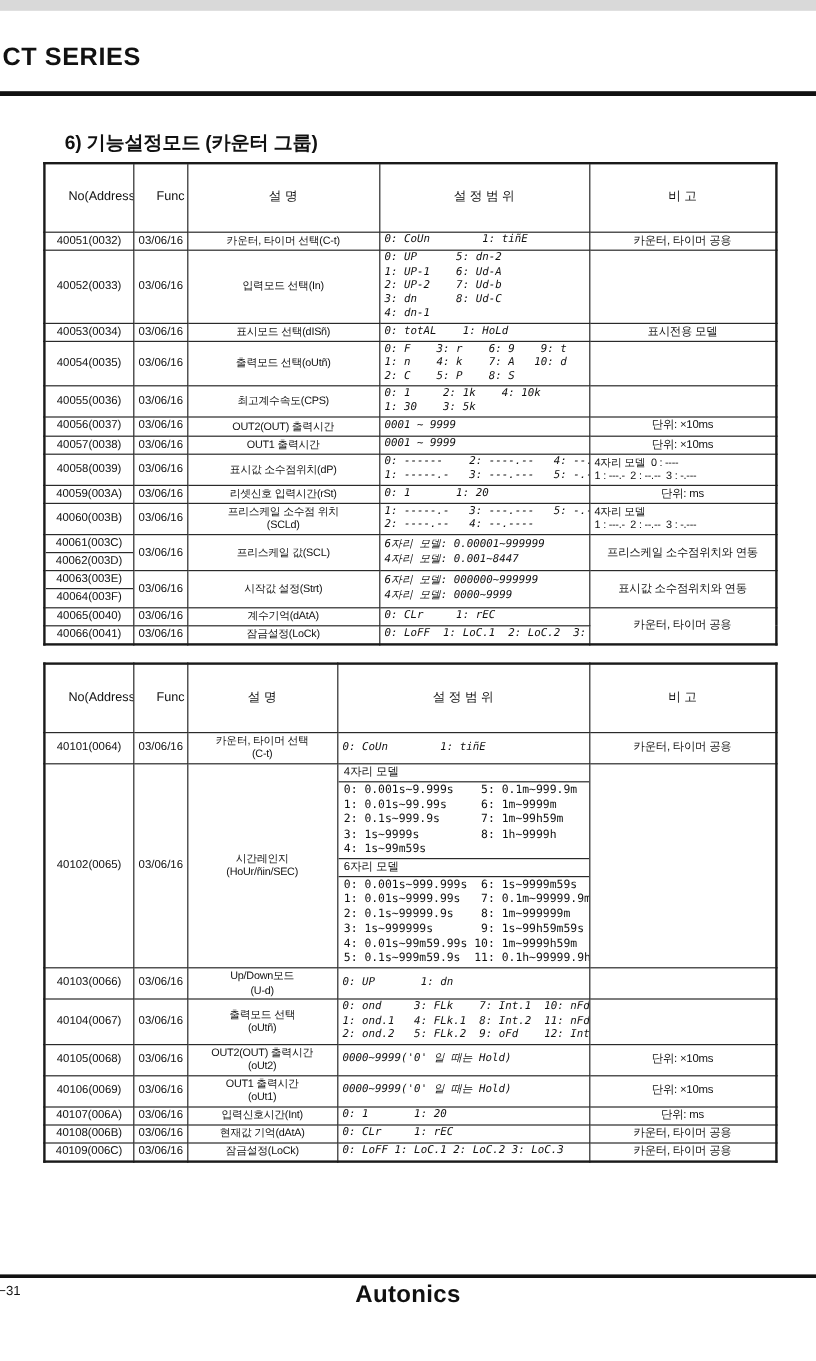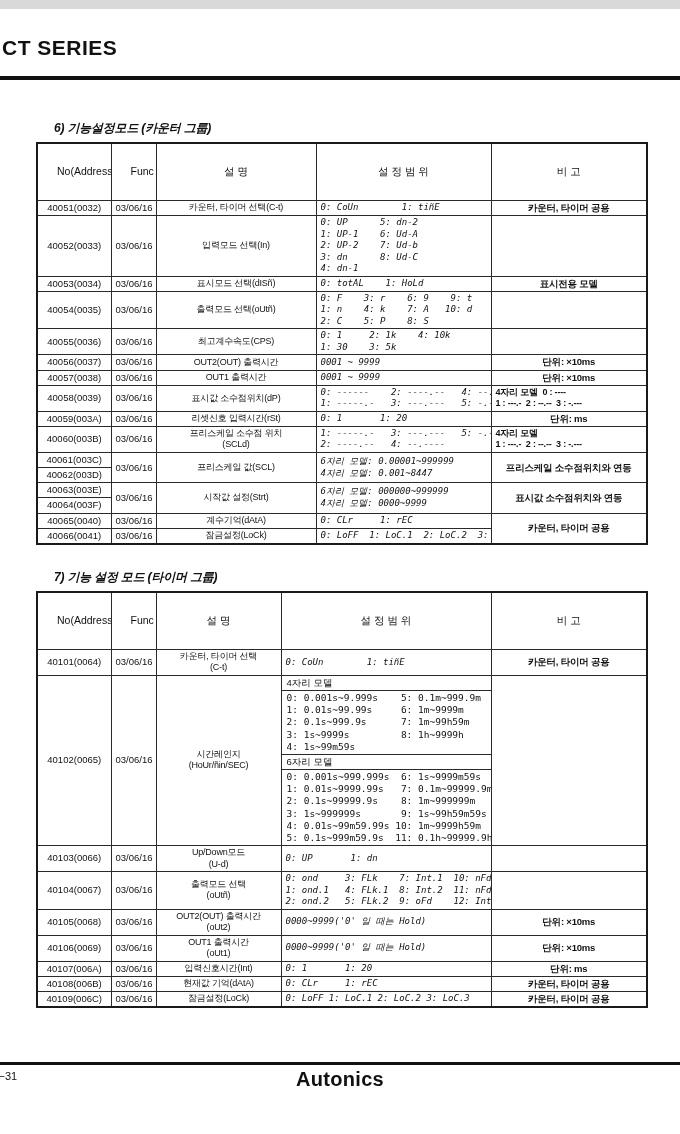--- a/index.html
+++ b/index.html
@@ -3,29 +3,29 @@
 <meta charset="utf-8">
 <style>
   html,body{margin:0;padding:0;background:#fff;}
   body{width:680px;height:1134px;position:relative;overflow:hidden;
        font-family:"Liberation Sans",sans-serif;color:#111;}
   .topstrip{position:absolute;top:0;left:0;width:680px;height:9px;background:#d9d9d9;}
   .series-title{position:absolute;top:36px;left:2px;font-size:21px;font-weight:bold;
        letter-spacing:.5px;font-family:"Liberation Sans",sans-serif;}
   .toprule{position:absolute;top:76px;left:0;width:680px;height:4px;background:#111;}
   .content{position:absolute;top:96px;left:36px;width:610px;}
-  .sec-heading{font-size:12px;font-weight:bold;margin:24px 0 5px 18px;letter-spacing:-.2px;font-style:italic;}
+  .sec-heading{font-size:16px;font-weight:bold;margin:13px 0 5px 18px;letter-spacing:-.2px;}
   table{border-collapse:collapse;table-layout:fixed;width:610px;
         border:2px solid #1a1a1a;margin-bottom:14px;}
   th,td{border:1px solid #2a2a2a;padding:1px 4px;vertical-align:middle;
         font-size:10px;line-height:1.28;overflow:hidden;}
   th{font-weight:normal;font-size:10.5px;height:18px;padding:19px;margin-left:34px;}
   td.c-no,td.c-func{text-align:center;font-size:9.5px;}
   td.c-desc{text-align:center;font-size:9px;letter-spacing:-.2px;}
-  td.c-note{text-align:center;font-size:9.5px;letter-spacing:-.2px;font-weight:bold;}
+  td.c-note{text-align:center;font-size:9.5px;letter-spacing:-.2px;}
   td.c-note.left{text-align:left;white-space:pre;font-size:9px;}
   td.c-range{text-align:left;}
   .seg{font-family:"DejaVu Sans Mono",monospace;font-style:italic;font-size:9px;
        white-space:pre;display:block;}
   .plain{font-family:"DejaVu Sans Mono",monospace;font-size:9.5px;white-space:pre;display:block;}
   td.stacked{padding:0;}
   td.stacked div{padding:1px 2px;text-align:center;}
   td.stacked div + div{border-top:1px solid #2a2a2a;}
   td.blocks{padding:0;}
   .blk-title{padding:1px 5px;border-bottom:1px solid #2a2a2a;font-size:9.5px;}
@@ -208,21 +208,20 @@
           <td class="c-no">40066(0041)</td>
           <td class="c-func">03/06/16</td>
           <td class="c-desc">잠금설정(LoCk)</td>
           <td class="c-range">
             <span class="seg">0: LoFF  1: LoC.1  2: LoC.2  3: LoC.3</span>
           </td>
         </tr>
       </tbody>
   </table>
 
-  <div class="sec-heading">7) 기능 설정 모드 (타이머 그룹)</div>
   <table class="t2" id="table7">
     <colgroup>
         <col>
         <col>
         <col>
         <col>
         <col>
       </colgroup>
     <thead>
         <tr id="head7">

